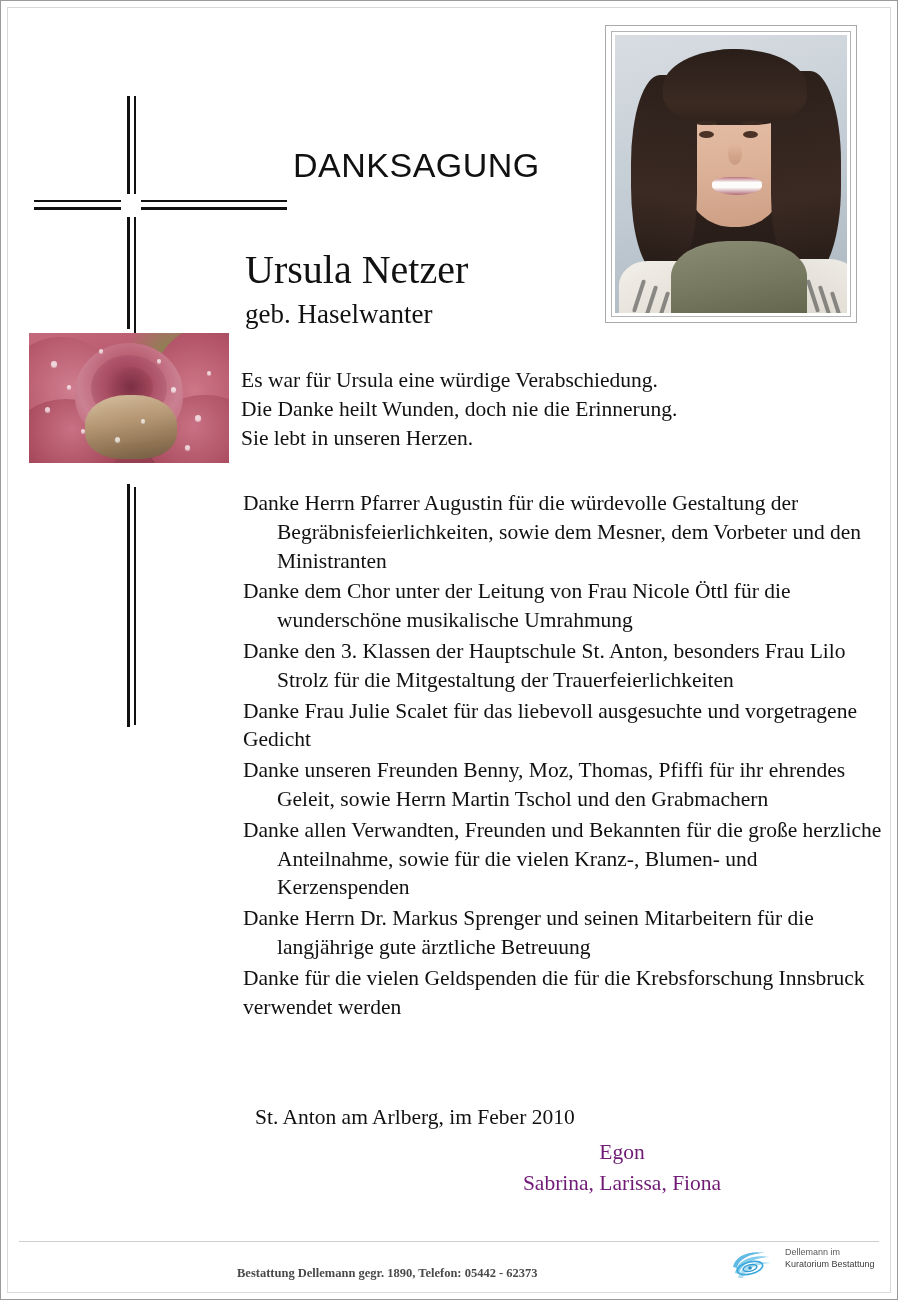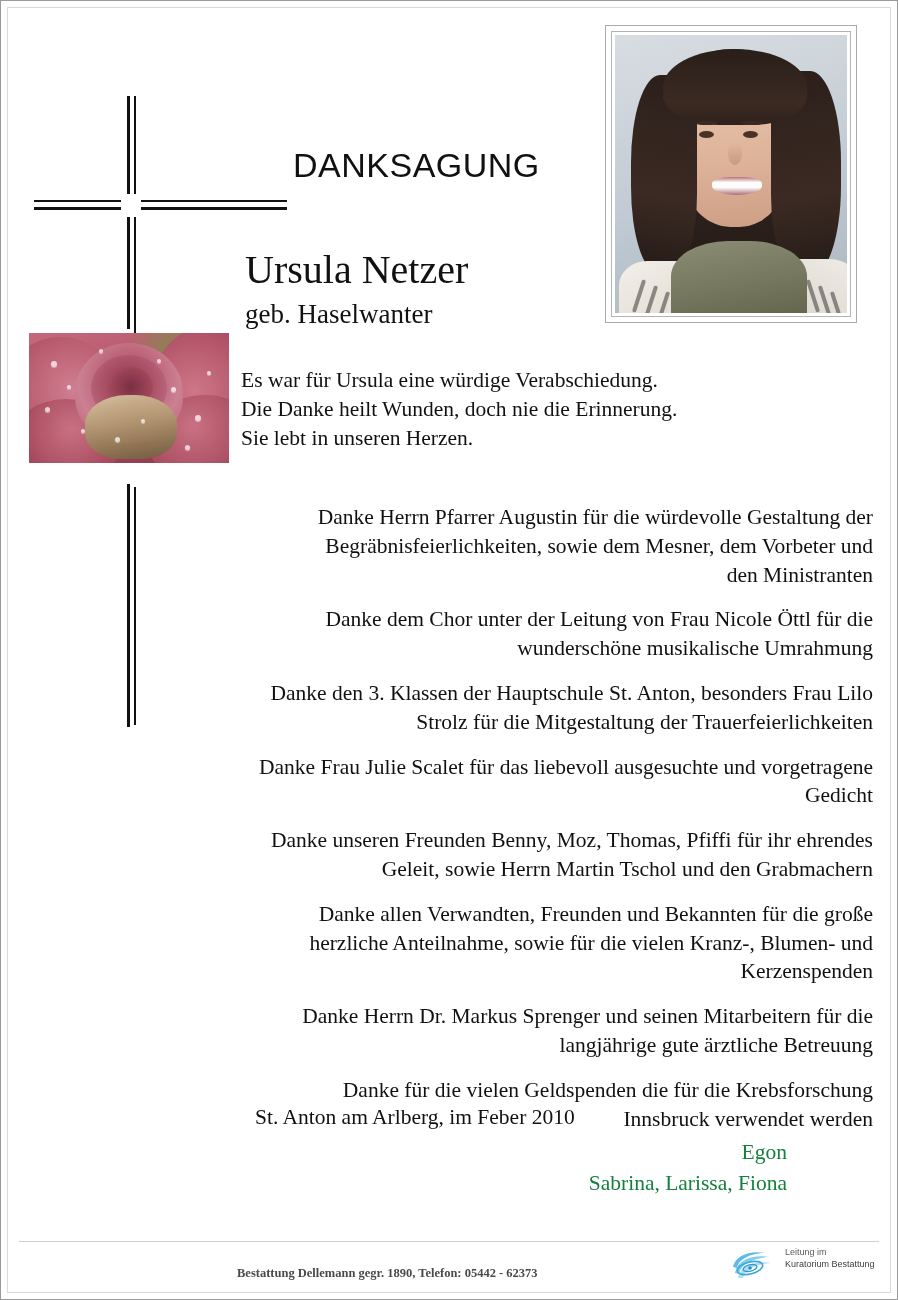--- a/index.html
+++ b/index.html
@@ -235,24 +235,23 @@
   .thanks {
     position: absolute;
     left: 4px;
     top: 486px;
     width: 648px;
     font-size: 21.5px;
     line-height: 28.8px;
     color: #111;
   }
   .thanks p {
-    margin: 16px;
+    margin: 2px;
     padding-left: 34px;
     text-indent: -34px;
-    text-align: right;
   }
   .thanks p.noindent {
     padding-left: 0;
     text-indent: 0;
   }
 
   .place {
     position: absolute;
     left: 18px;
     top: 1104px;
@@ -260,22 +259,22 @@
     color: #111;
     white-space: nowrap;
   }
   .signature {
     position: absolute;
     left: 220px;
     top: 1136px;
     width: 330px;
     font-size: 21.5px;
     line-height: 31px;
-    text-align: right;
-    color: #15803d;
+    text-align: center;
+    color: #701a75;
   }
 
   
   .footer-rule {
     position: absolute;
     left: 18px;
     right: 18px;
     top: 1240px;
     height: 1px;
     background: #cfcfcf;
@@ -426,17 +425,17 @@
   <div class="kuratorium">
     <svg class="logo-mark" viewBox="0 0 58 36">
       <path d="M4 20 C6 8, 22 3, 36 6 C24 6, 10 11, 8 21 Z" fill="#4fb3e0" opacity="0.9"></path>
       <path d="M6 26 C8 13, 24 7, 40 10 C27 11, 12 16, 10 27 Z" fill="#6cc3e8" opacity="0.85"></path>
       <path d="M9 31 C11 19, 26 13, 42 16 C30 17, 16 21, 14 31 Z" fill="#9bd6ef" opacity="0.8"></path>
       <ellipse cx="21" cy="21" rx="13" ry="6" fill="none" stroke="#3aa8dd" stroke-width="1.6" transform="rotate(-14 21 21)"></ellipse>
       <ellipse cx="21" cy="21" rx="7" ry="3.2" fill="none" stroke="#2f9bd2" stroke-width="1.4" transform="rotate(-14 21 21)"></ellipse>
       <circle cx="21" cy="21" r="1.8" fill="#2a90c8"></circle>
     </svg>
     <div class="logo-text">
-      <div>Leitung im</div>
+      <div>Dellemann im</div>
       <div class="l2">Kuratorium Bestattung</div>
     </div>
   </div>
 </div>
 
 </body></html>

